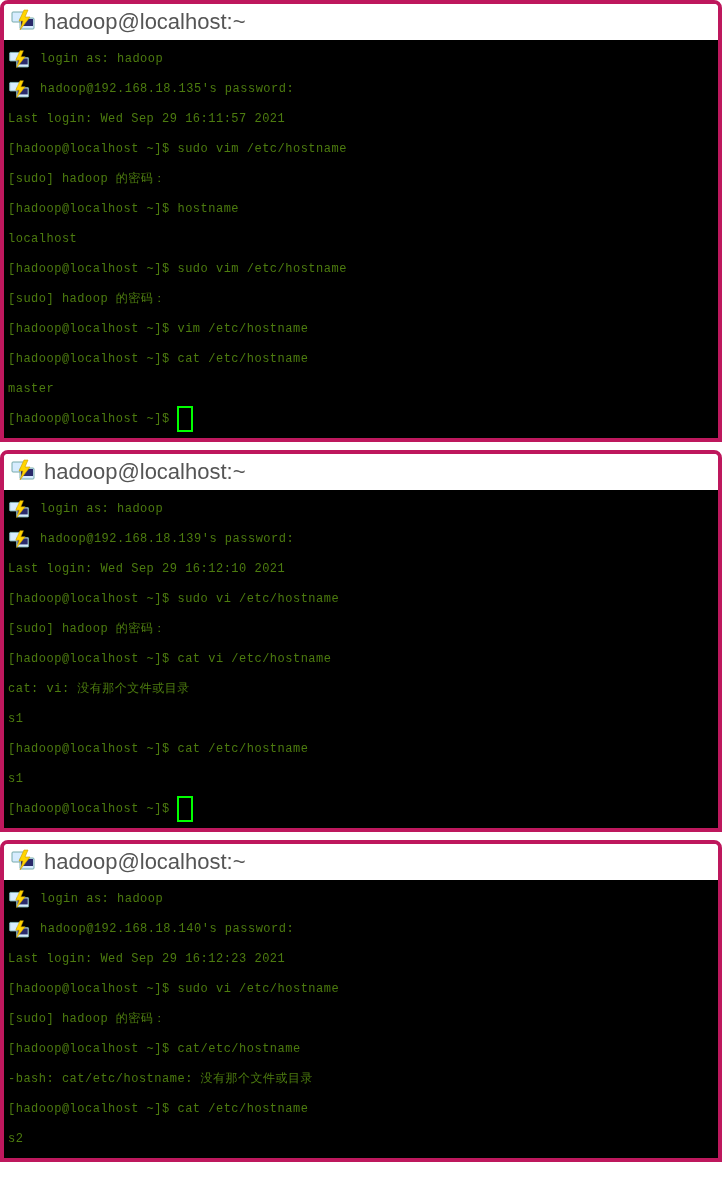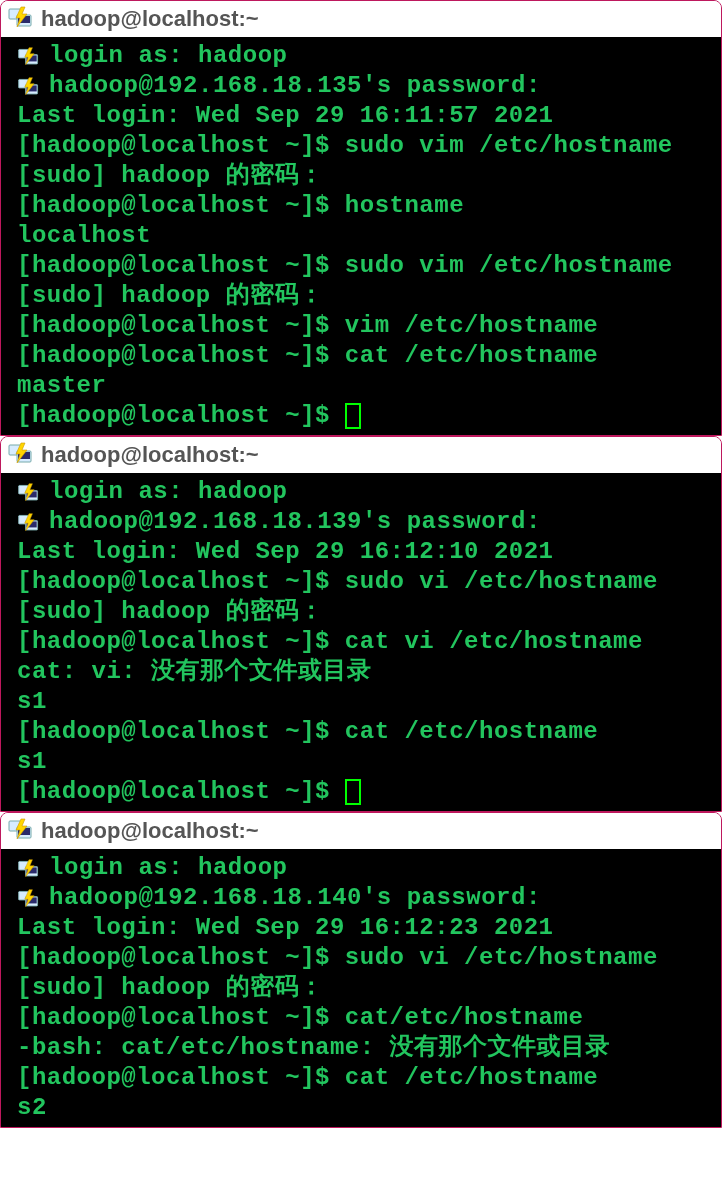--- a/index.html
+++ b/index.html
@@ -3,44 +3,43 @@
 <meta charset="utf-8">
 <style>
   body {
     margin: 0;
     padding: 0;
     background: #fff;
     font-family: "Courier New", monospace;
     width: 722px;
   }
   .window {
-    border: 1px solid #be185d;
+    border: 4px solid #be185d;
     border-radius: 8px 8px 0 0;
     overflow: hidden;
-    margin-bottom: 0;
-    font-weight: bold;
+    margin-bottom: 8px;
   }
   .titlebar {
     background: #fff;
     display: flex;
     align-items: center;
     padding: 4px 6px;
     gap: 6px;
     font-family: "Segoe UI", sans-serif;
     font-size: 22px;
     color: #555;
   }
   .titlebar .title-text {
     color: #555;
   }
   .term {
     background: #000;
-    color: #22c55e;
-    padding: 4px 4px 4px 16px;
-    font-size: 24px;
+    color: #4d7c0f;
+    padding: 4px 4px 4px 4px;
+    font-size: 12px;
     line-height: 30px;
     white-space: pre;
     font-family: "Courier New", monospace;
     letter-spacing: 0.5px;
   }
   .term .line {
     display: flex;
     align-items: center;
   }
   .prompt-icon {

